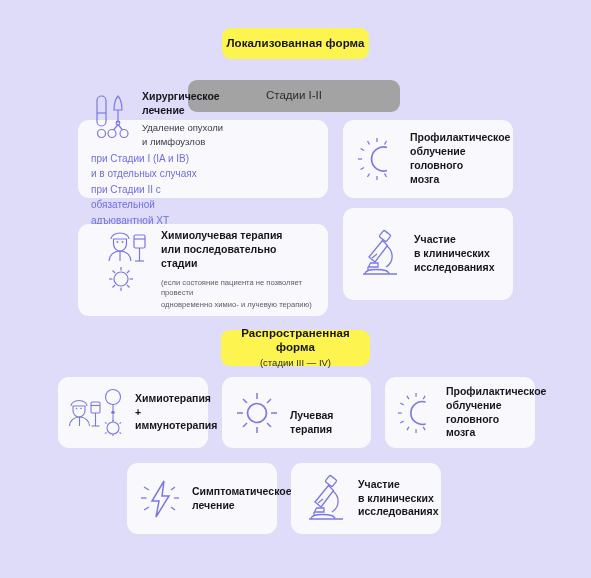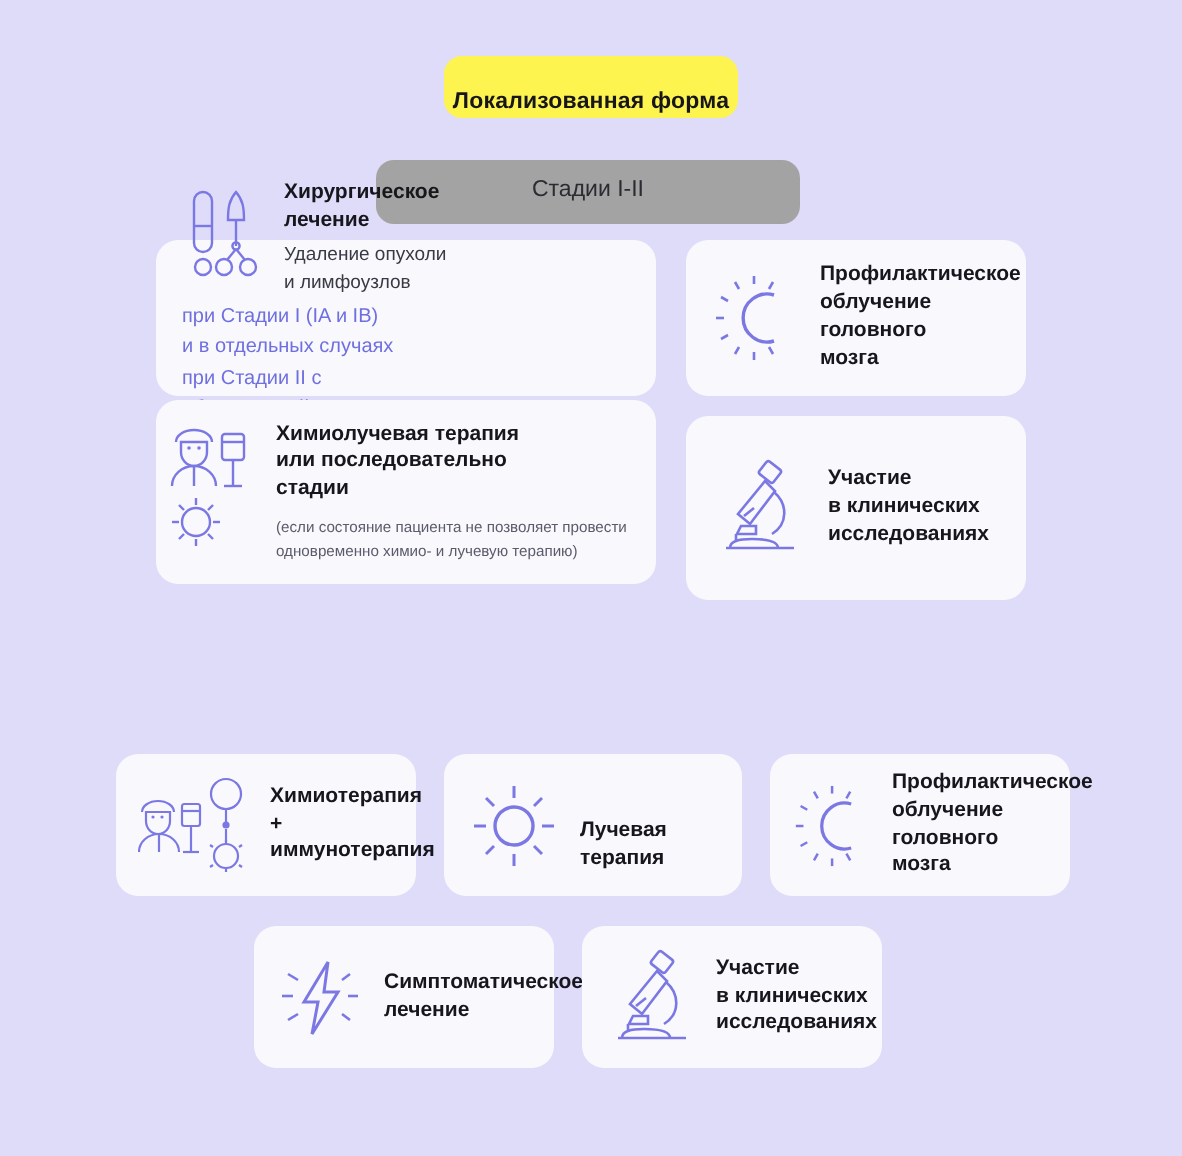--- a/index.html
+++ b/index.html
@@ -55,21 +55,21 @@
   }
   .banner-sub {
     font-size: 9.5px;
     font-weight: normal;
     color: #2b2b33;
     line-height: 1.25;
     text-align: center;
     margin-top: 2px;
   }
 
-  #banner-localized { left: 222px; top: 28px; width: 147px; height: 31px; justify-content: flex-end; }
+  #banner-localized { left: 222px; top: 28px; width: 147px; height: 31px; }
   #banner-stages-i-ii { left: 188px; top: 80px; width: 212px; height: 32px; }
   #banner-advanced { left: 221px; top: 330px; width: 149px; height: 36px; }
 
   
   .card {
     position: absolute;
     background: #f8f8fd;
     border-radius: 11px;
     box-sizing: border-box;
     display: flex;
@@ -113,21 +113,21 @@
   }
   .card-aside {
     font-size: 10px;
     color: #6f6fe0;
     line-height: 1.55;
     flex: 0 0 auto;
   }
 
   
   #card-surgery      { left: 78px;  top: 120px; width: 250px; height: 78px; padding: 13px 12px 13px 13px; }
-  #card-chemoradio   { left: 78px;  top: 200px; width: 250px; height: 92px; padding: 13px 12px 13px 5px; }
+  #card-chemoradio   { left: 78px;  top: 224px; width: 250px; height: 92px; padding: 13px 12px 13px 28px; }
   #card-pci-1        { left: 343px; top: 120px; width: 170px; height: 78px; padding: 13px 12px 13px 13px; }
   #card-trials-1     { left: 343px; top: 208px; width: 170px; height: 92px; padding: 13px 12px 13px 13px; }
   
   #card-chemo-immuno { left: 58px;  top: 377px; width: 150px; height: 71px; padding: 10px 10px 10px 11px; }
   #card-radiation    { left: 222px; top: 377px; width: 149px; height: 71px; padding: 10px 10px 10px 11px; }
   #card-pci-2        { left: 385px; top: 377px; width: 150px; height: 71px; padding: 10px 10px 10px 11px; }
   #card-symptomatic  { left: 127px; top: 463px; width: 150px; height: 71px; padding: 10px 10px 10px 11px; }
   #card-trials-2     { left: 291px; top: 463px; width: 150px; height: 71px; padding: 10px 10px 10px 11px; }
 
   .card-surgery-layout { display: flex; align-items: flex-start; width: 100%; flex-direction: column; }
@@ -250,20 +250,24 @@
         </svg>
       </div>
       <div class="card-text">
         <div class="card-title">Участие</div>
         <div class="card-title">в клинических</div>
         <div class="card-title">исследованиях</div>
       </div>
     </div>
   </div>
 
+  <div class="banner banner-yellow" id="banner-advanced">
+    <div class="banner-title">Распространенная форма</div>
+    <div class="banner-sub">(стадии III — IV)</div>
+  </div>
 
   <div class="card" id="card-chemo-immuno">
     <div class="card-inner" style="align-items:center;">
       <div class="icon-wrap" style="width:60px;height:58px;margin-right:6px;">
         <svg width="60" height="58" viewBox="0 0 60 58" fill="none" stroke="#7b78e3" stroke-width="1.1">
           <path d="M2 22 a8 5.5 0 0 1 16 0"></path>
           <path d="M4 22 h12 v4.5 a6 6.5 0 0 1 -12 0 z"></path>
           <circle cx="7.5" cy="24.5" r="0.8" fill="#7b78e3" stroke="none"></circle>
           <circle cx="12" cy="24.5" r="0.8" fill="#7b78e3" stroke="none"></circle>
           <path d="M0.5 42 a10 9 0 0 1 20 0"></path>

